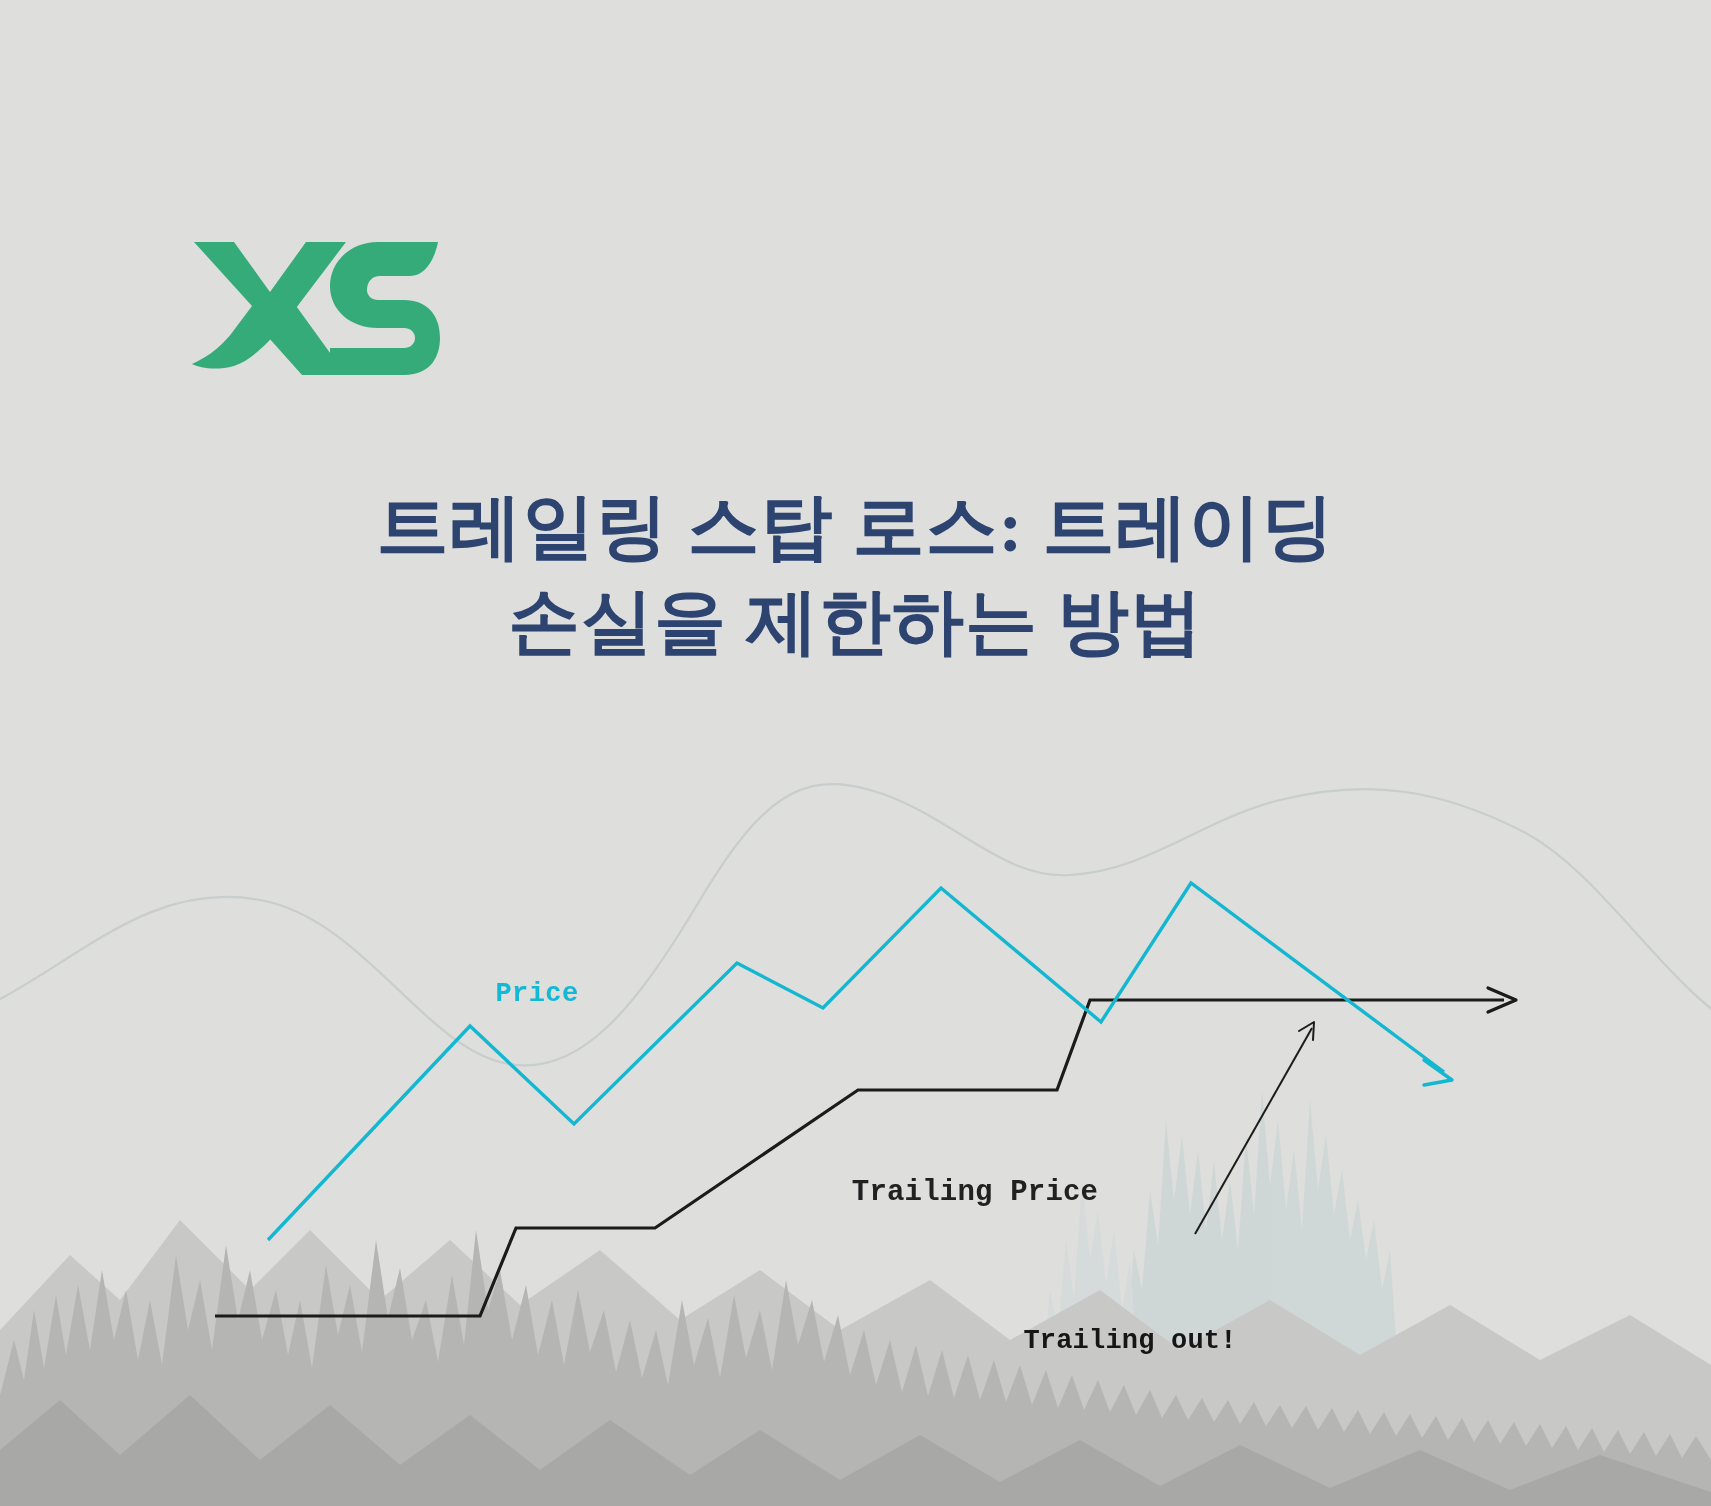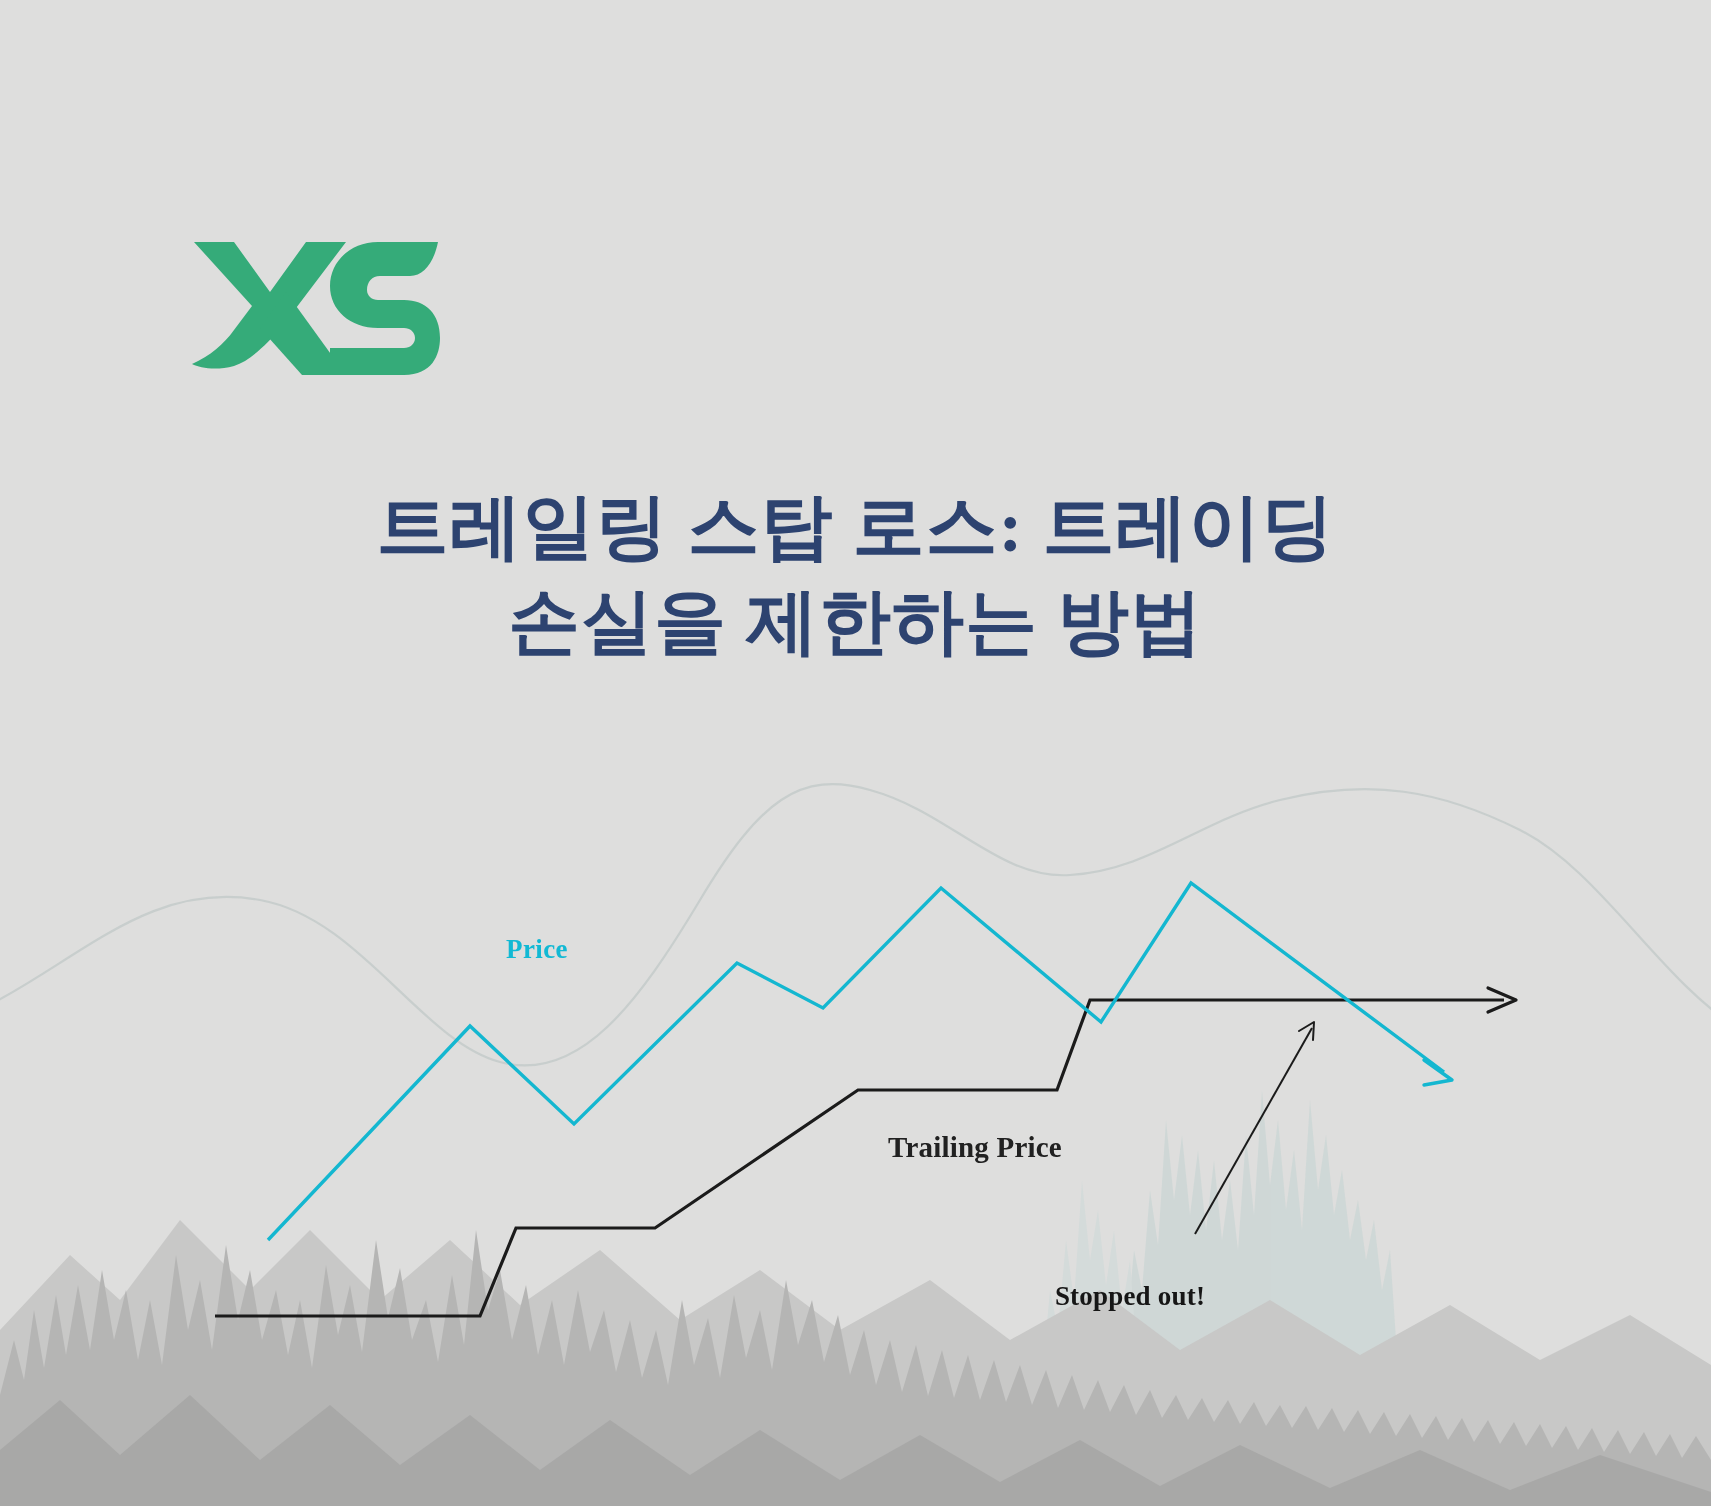--- a/index.html
+++ b/index.html
@@ -40,23 +40,24 @@
   
   #art {
     position:absolute;
     left:0; top:0;
     width:1711px; height:1506px;
   }
 
   
   .lbl {
     position:absolute;
-    font-family:Liberation Serif, serif;
+    font-family:Liberation Mono, monospace;
     font-weight:bold;
     white-space:nowrap;
+    margin-top:45px;
   }
   #lbl-price {
     left:537px; top:949px;
     transform:translate(-50%,-50%);
     font-size:27px;
     color:#12b9d4;
     letter-spacing:.4px;
   }
   #lbl-trailing {
     left:975px; top:1147px;
@@ -190,15 +191,15 @@
       C177,46 182,40 190,40
       L220,40
       C234,40 244,26 248,6 Z"></path>
   </svg>
 
   <h1 id="title">트레일링 스탑 로스: 트레이딩
 손실을 제한하는 방법</h1>
 
   <span class="lbl" id="lbl-price">Price</span>
   <span class="lbl" id="lbl-trailing">Trailing Price</span>
-  <span class="lbl" id="lbl-stopped">Stopped out!</span>
+  <span class="lbl" id="lbl-stopped">Trailing out!</span>
 
 </div>
 
 </body></html>

